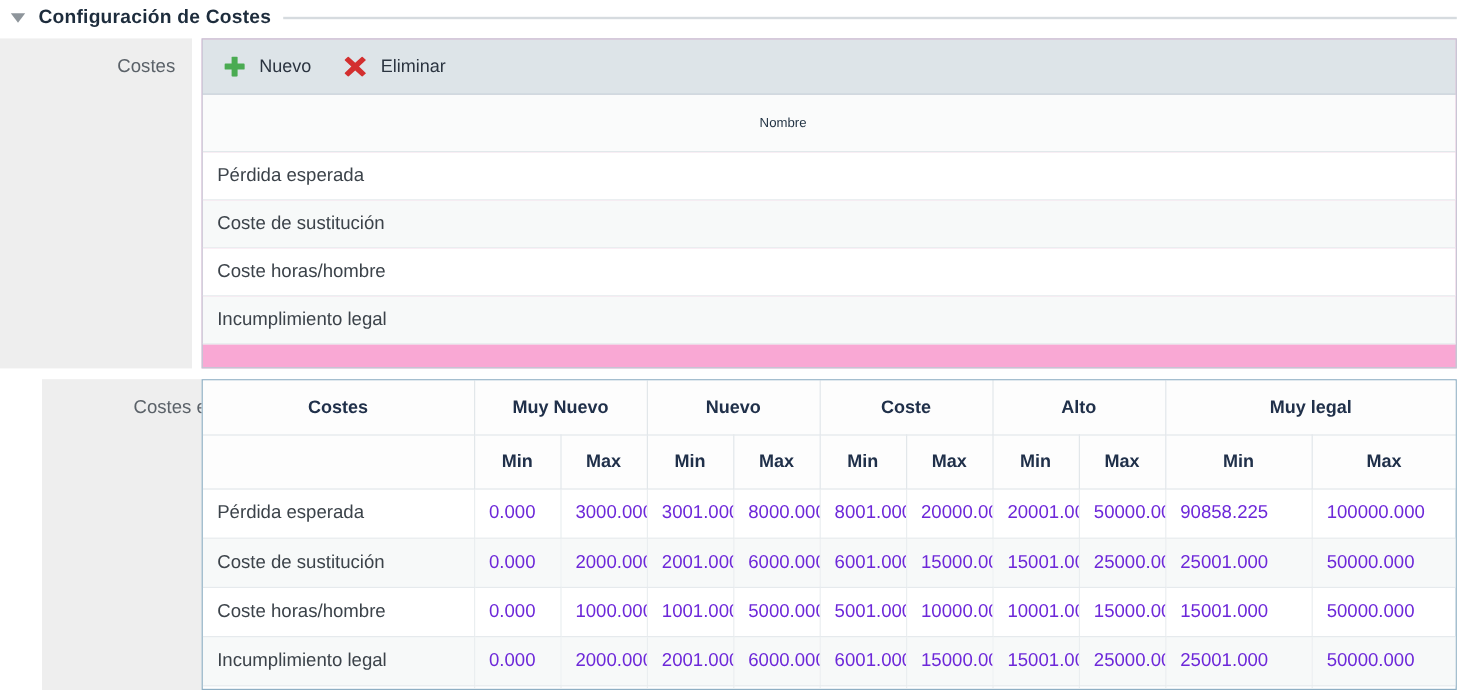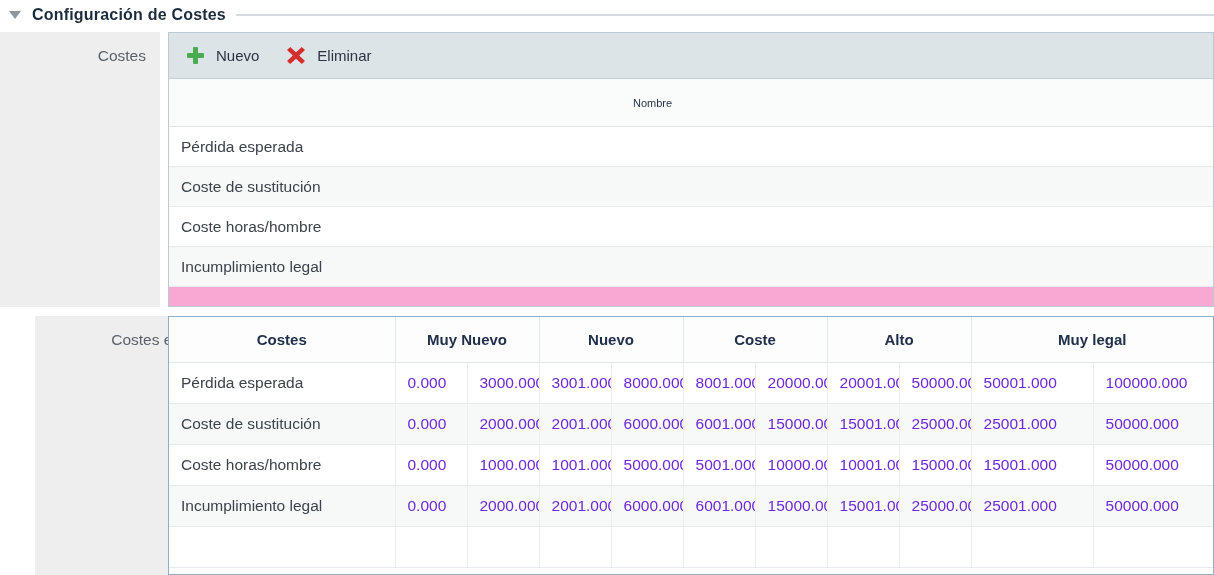--- a/index.html
+++ b/index.html
@@ -112,33 +112,46 @@
     </colgroup>
     <thead>
       <tr>
         <th>Costes</th>
         <th colspan="2">Muy Nuevo</th>
         <th colspan="2">Nuevo</th>
         <th colspan="2">Coste</th>
         <th colspan="2">Alto</th>
         <th colspan="2">Muy legal</th>
       </tr>
+      <tr>
+        <th></th>
+        <th>Min</th>
+        <th>Max</th>
+        <th>Min</th>
+        <th>Max</th>
+        <th>Min</th>
+        <th>Max</th>
+        <th>Min</th>
+        <th>Max</th>
+        <th>Min</th>
+        <th>Max</th>
+      </tr>
     </thead>
     <tbody>
       <tr>
         <td class="name">Pérdida esperada</td>
         <td>0.000</td>
         <td>3000.000</td>
         <td>3001.000</td>
         <td>8000.000</td>
         <td>8001.000</td>
         <td>20000.000</td>
         <td>20001.000</td>
         <td>50000.000</td>
-        <td>50001.000</td>
+        <td>90858.225</td>
         <td>100000.000</td>
       </tr>
       <tr class="alt">
         <td class="name">Coste de sustitución</td>
         <td>0.000</td>
         <td>2000.000</td>
         <td>2001.000</td>
         <td>6000.000</td>
         <td>6001.000</td>
         <td>15000.000</td>

